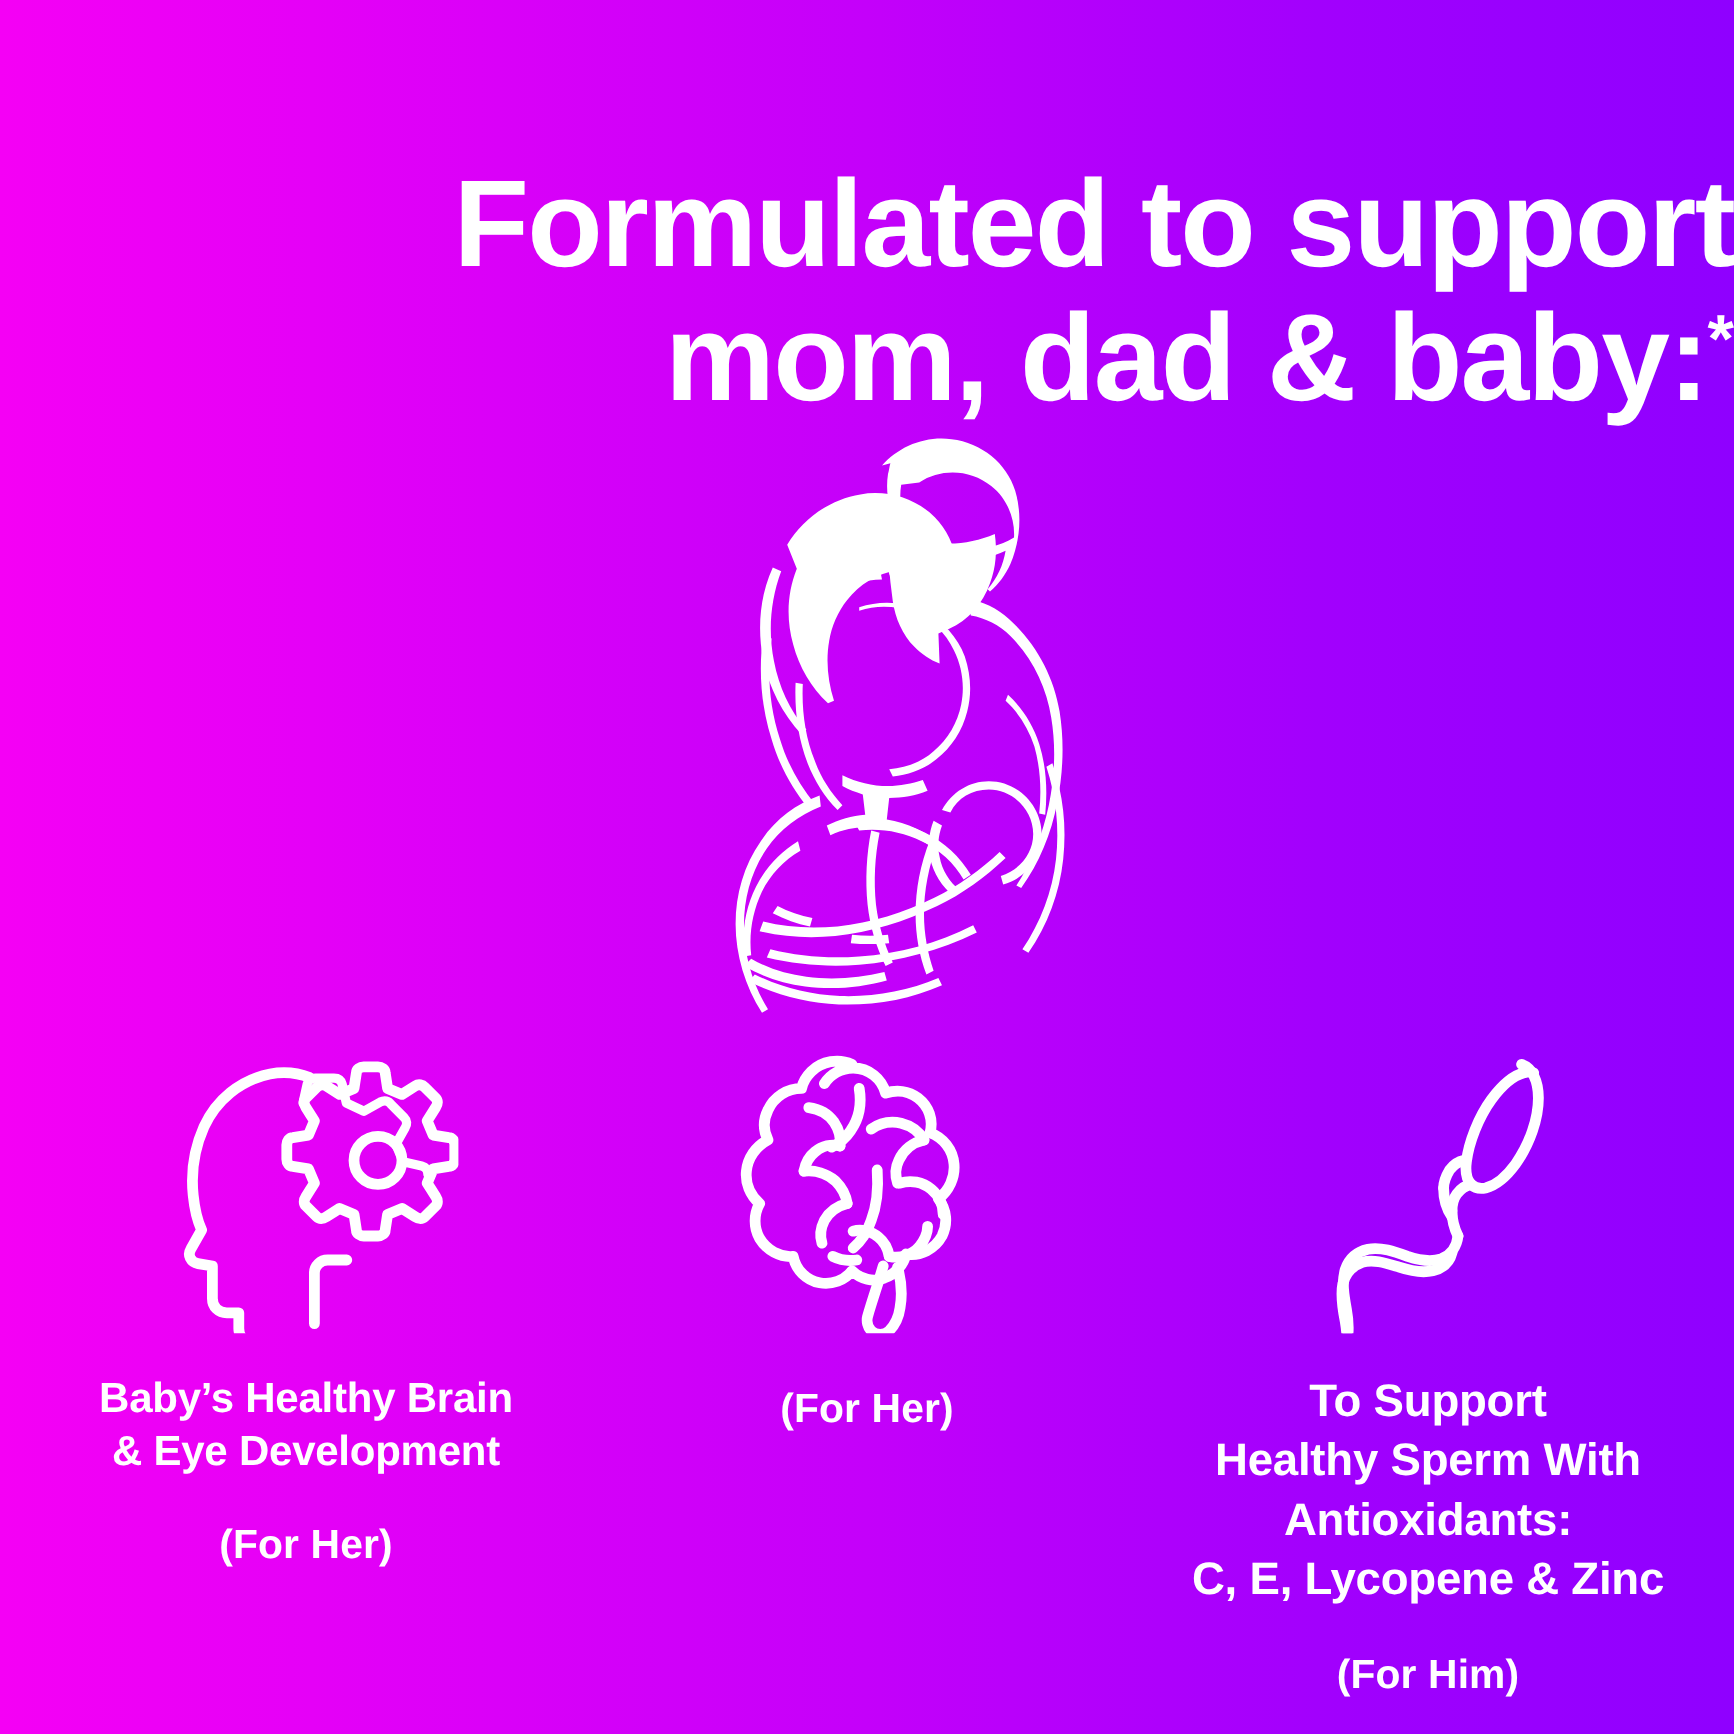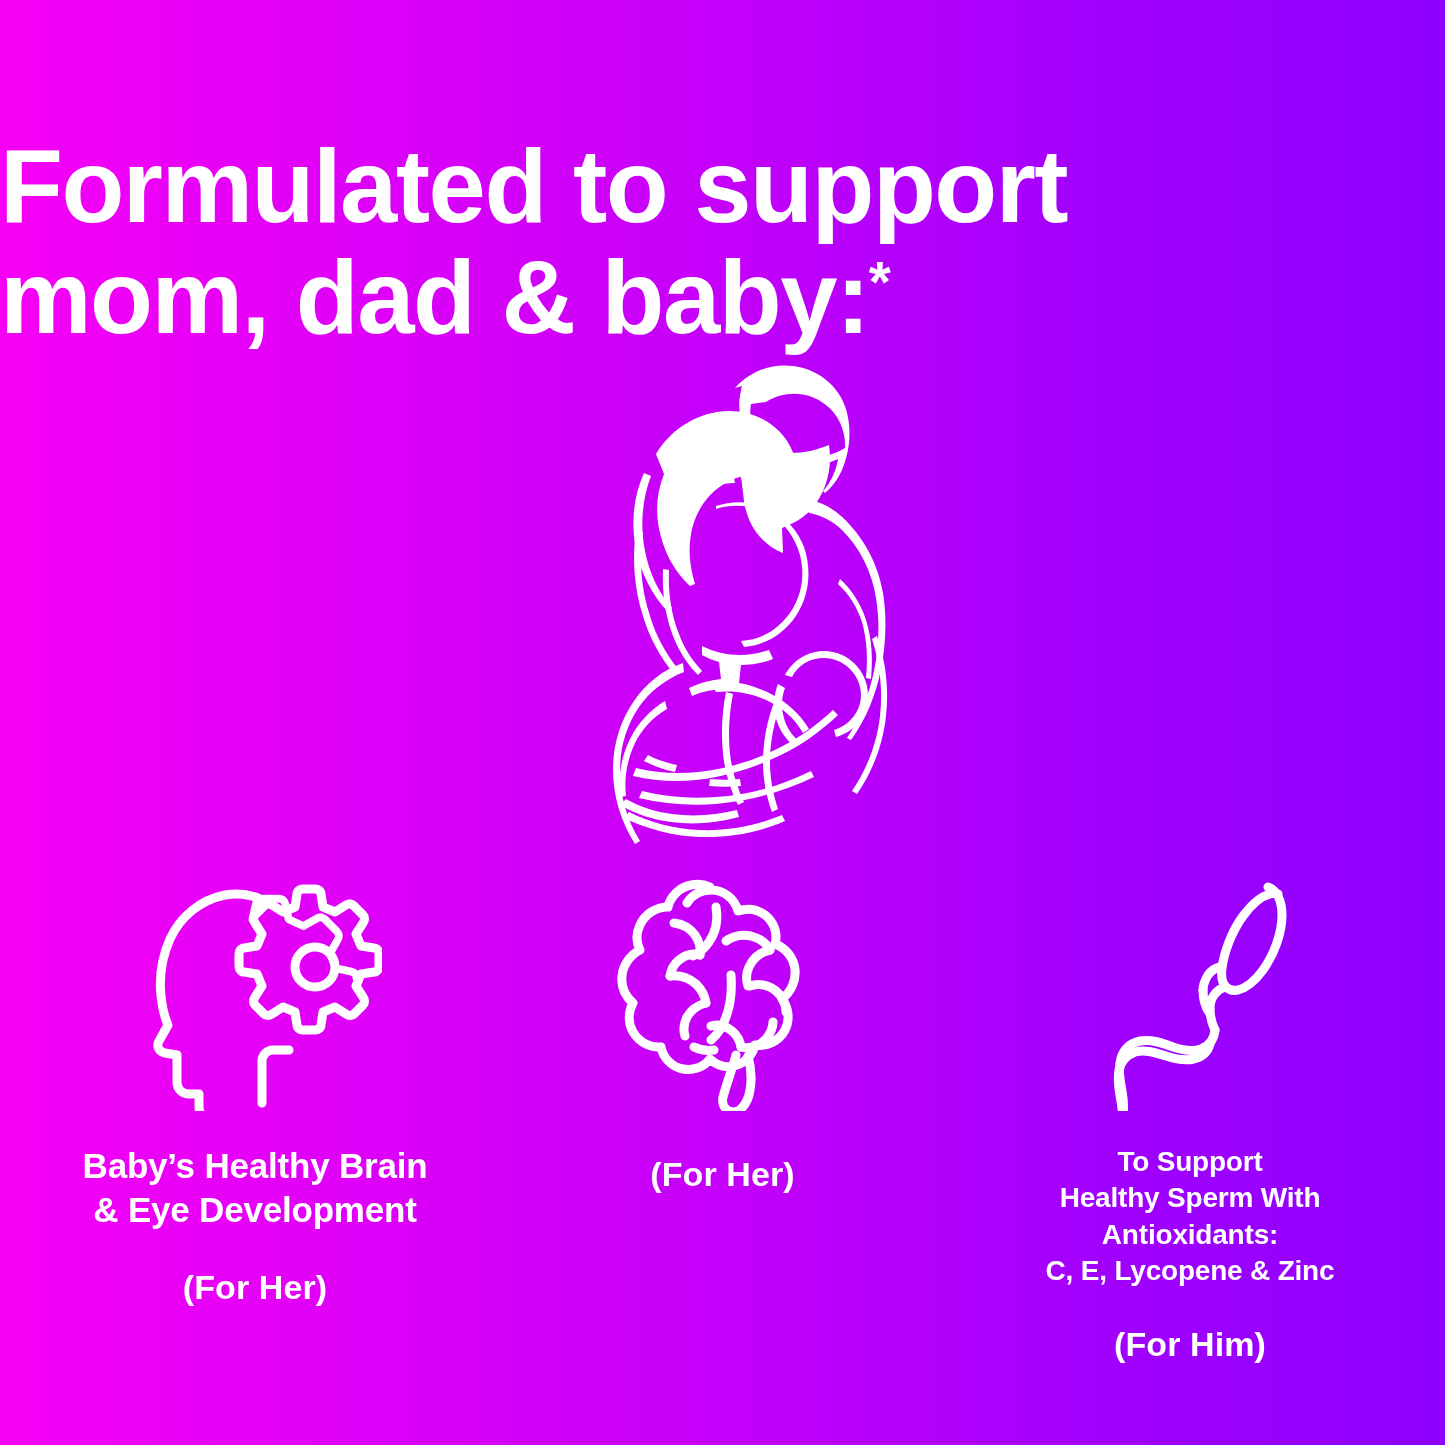--- a/index.html
+++ b/index.html
@@ -22,21 +22,21 @@
     color: #ffffff;
     overflow: hidden;
   }
 
   
   .headline {
     position: absolute;
     top: 62px;
     left: 0;
     width: 1445px;
-    text-align: left;
+    text-align: right;
     font-size: 103px;
     line-height: 1.08;
     font-weight: 700;
     letter-spacing: -1.5px;
     white-space: nowrap;
   }
   .headline .hl-line {
     display: block;
   }
   .headline .asterisk {
@@ -106,21 +106,21 @@
     font-size: 34px;
     line-height: 1.2;
     font-weight: 700;
     letter-spacing: 0.1px;
   }
 
   
   .col-1 .icon-wrap { margin-left: 4px; }
   .col-2 .icon-wrap { margin-left: 0px; }
   .col-3 .icon-wrap { margin-left: 6px; }
-  .col-3 .col-title { font-size: 28px; line-height: 1.3; }
+  .col-3 .col-title { font-size: 38px; line-height: 1.3; }
 </style>
 </head>
 <body>
 
 <div id="poster">
 
   <h1 class="headline">
     <span class="hl-line">Formulated to support</span>
     <span class="hl-line"><span>mom, dad &amp; baby:</span><span class="asterisk">*</span></span>
   </h1>

